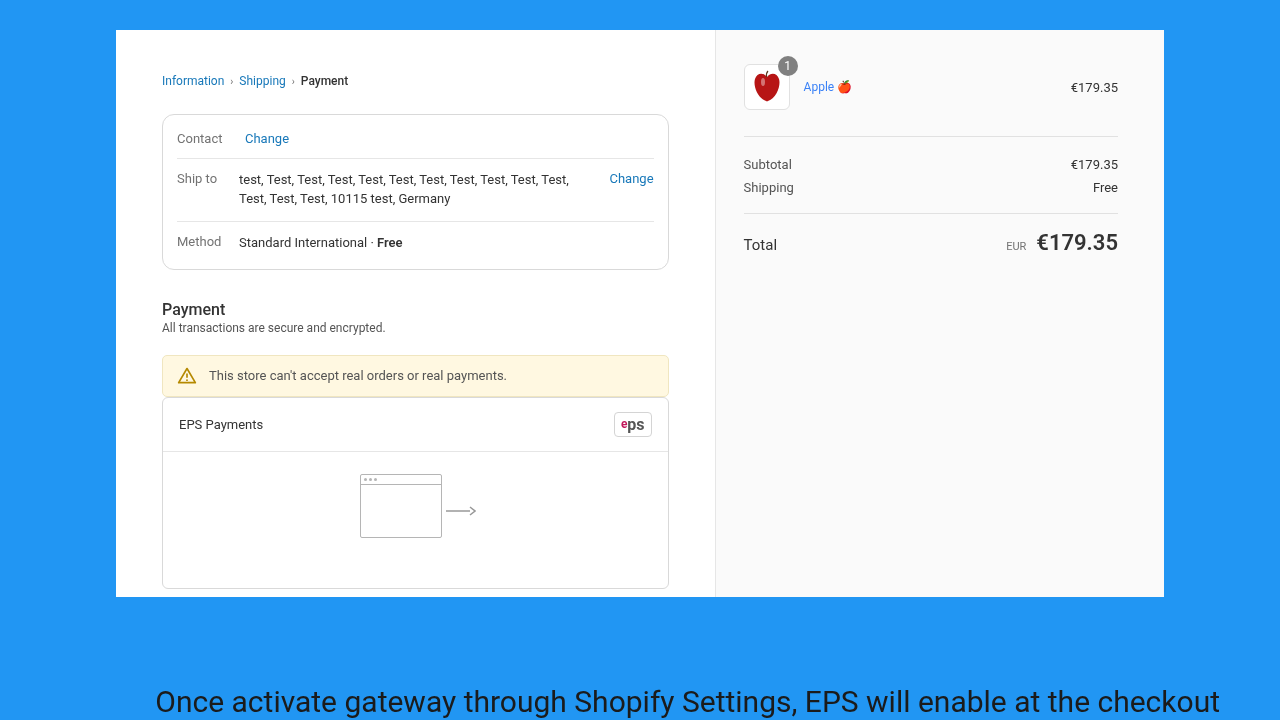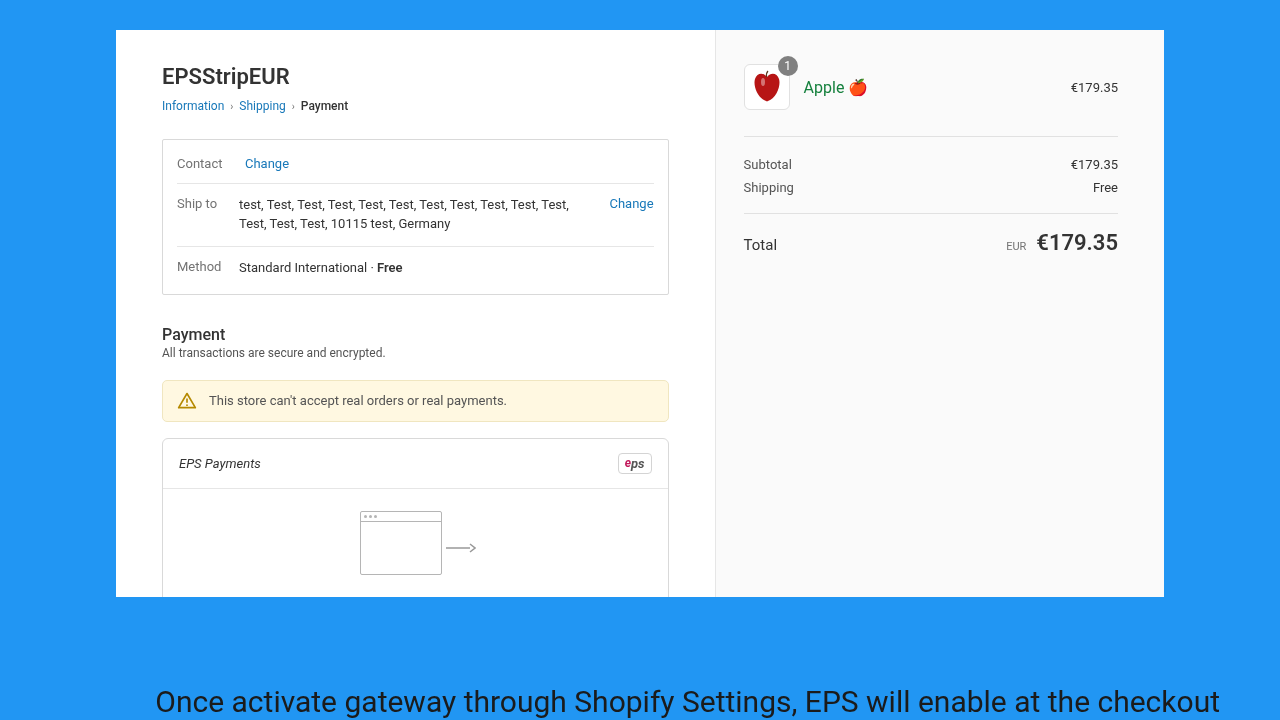--- a/index.html
+++ b/index.html
@@ -8,55 +8,55 @@
   .canvas { padding: 30px 116px 0 116px; flex: 1; }
   .card { background: #fff; width: 100%; height: 567px; display: flex; }
   .main { flex: 1.15; padding: 34px 46px 0 46px; border-right: 1px solid #e6e6e6; overflow: hidden; }
   .side { flex: 0.85; padding: 34px 46px 0 28px; background: #fafafa; }
   .store-title { font-size: 22px; font-weight: 600; color: #333; }
   .crumbs { margin-top: 10px; font-size: 12px; color: #737373; display: flex; align-items: center; gap: 6px; }
   .crumbs .link { color: #1878b9; cursor: pointer; }
   .crumbs .chev { color: #737373; font-size: 10px; }
   .crumbs .current { color: #333; font-weight: 500; }
 
-  .review-box { margin-top: 26px; border: 1px solid #d9d9d9; border-radius: 2px; padding: 4px 14px; }
+  .review-box { margin-top: 26px; border: 1px solid #d9d9d9; border-radius: 12px; padding: 4px 14px; }
   .review-row { display: flex; align-items: flex-start; padding: 12px 0; border-bottom: 1px solid #e6e6e6; font-size: 13px; }
   .review-row:last-child { border-bottom: none; }
   .review-label { color: #737373; flex: 0 0 62px; }
   .review-value { color: #333; flex: 1; line-height: 1.45; padding-right: 8px; }
   .review-change { color: #1878b9; font-size: 13px; cursor: pointer; margin-left: 6px; }
   .bold { font-weight: 600; }
 
   .section-head { margin-top: 30px; font-size: 16px; font-weight: 500; color: #333; }
   .section-sub { margin-top: 2px; font-size: 12px; color: #545454; }
 
   .notice { margin-top: 20px; background: #fff8e1; border: 1px solid #f0e6c0; border-radius: 5px; padding: 10px 14px; display: flex; align-items: center; gap: 12px; font-size: 13px; color: #545454; }
   .warn-icon { width: 20px; height: 20px; }
   .warn-icon svg { width: 20px; height: 20px; }
 
-  .method-box { margin-top: 16px; border: 1px solid #d9d9d9; border-radius: 6px; font-style: italic; }
+  .method-box { border: 1px solid #d9d9d9; border-radius: 6px; }
   .method-head { padding: 14px 16px; display: flex; align-items: center; justify-content: space-between; font-size: 13px; color: #333; border-bottom: 1px solid #e6e6e6; }
   .eps-badge { border: 1px solid #d4d4d4; border-radius: 4px; padding: 2px 6px; display: flex; align-items: center; }
   .eps-badge .g1 { color: #c2185b; font-weight: 700; font-size: 12px; }
-  .eps-badge .g2 { color: #555; font-weight: 700; font-size: 13px; }
+  .eps-badge .g2 { color: #555; font-weight: 700; font-size: 16px; }
   .method-body { padding: 22px 24px 26px; text-align: center; }
   .redirect-illus { margin: 0 auto 18px; width: 110px; height: 70px; position: relative; }
   .redirect-illus .win { position: absolute; left: 0; top: 0; width: 82px; height: 64px; border: 1px solid #b5b5b5; border-radius: 2px; background: #fff; }
   .redirect-illus .win .bar { height: 10px; border-bottom: 1px solid #b5b5b5; display: flex; align-items: center; gap: 2px; padding-left: 3px; }
   .redirect-illus .win .bar span { width: 3px; height: 3px; border-radius: 50%; background: #b5b5b5; }
   .redirect-illus .arrow { position: absolute; right: -6px; top: 28px; }
   .redirect-illus .arrow svg { width: 30px; height: 12px; }
 
   
   .item-row { display: flex; align-items: center; gap: 14px; }
   .thumb-wrap { position: relative; }
   .thumb { width: 46px; height: 46px; border: 1px solid #e1e1e1; border-radius: 6px; background: #fff; display: flex; align-items: center; justify-content: center; }
   .thumb svg { width: 30px; height: 34px; }
   .qty-badge { position: absolute; top: -8px; right: -8px; min-width: 20px; height: 20px; border-radius: 10px; background: #808080; color: #fff; font-size: 12px; display: flex; align-items: center; justify-content: center; }
-  .item-name { font-size: 16px; color: #15803d; flex: 1; }
+  .item-name { font-size: 12px; color: #3b82f6; flex: 1; }
   .item-price { font-size: 13px; color: #333; }
 
   .sep { border: none; border-top: 1px solid #e1e1e1; }
   .mt20 { margin-top: 26px; }
   .ledger { margin-top: 16px; }
   .ledger-row { display: flex; justify-content: space-between; font-size: 13px; color: #545454; padding: 4px 0; }
   .ledger-row .val { color: #333; }
   .total-row { display: flex; justify-content: space-between; align-items: baseline; margin-top: 16px; }
   .total-label { font-size: 15px; color: #333; }
   .total-right { display: flex; align-items: baseline; gap: 10px; }
@@ -67,21 +67,20 @@
   .caption-wrap { text-align: right; padding: 14px 60px 0; }
   .caption { font-size: 30px; color: #1b1b1b; line-height: 1.2; }
 </style>
 </head>
 <body>
 
 <div class="canvas">
   <div class="card">
 
     <div class="main">
-      <div class="store-title">EPSStripEUR</div>
 
       <div class="crumbs">
         <span class="link">Information</span>
         <span class="chev">›</span>
         <span class="link">Shipping</span>
         <span class="chev">›</span>
         <span class="current">Payment</span>
       </div>
 
       <div class="review-box">

